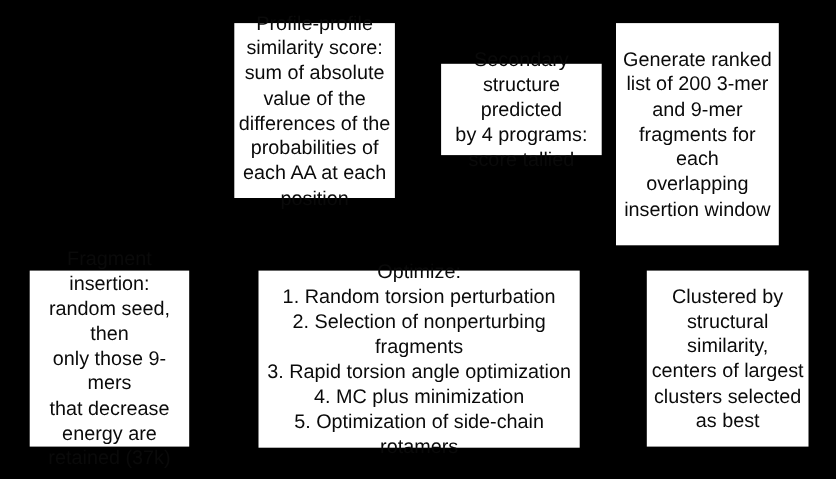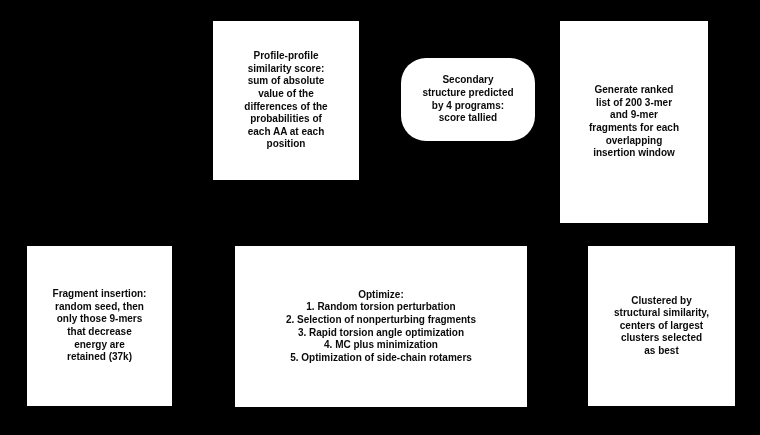--- a/index.html
+++ b/index.html
@@ -21,28 +21,27 @@
     color: #0a0a0a;
     display: flex;
     align-items: center;
     justify-content: center;
     text-align: center;
     box-sizing: border-box;
     padding: 6px 4px;
   }
   .flow-box .box-text {
     white-space: pre-line;
-    font-size: 10px;
+    font-size: 18px;
     line-height: 1.26;
-    font-weight: bold;
   }
   
   .pos-seq-profile        { left: 26px;  top: 59px;  width: 146px; height: 82px;  }
   .pos-profile-similarity { left: 213px; top: 21px;  width: 146px; height: 159px; }
-  .pos-secondary-struct   { left: 401px; top: 58px;  width: 134px; height: 83px; border-radius: 25px;  }
+  .pos-secondary-struct   { left: 401px; top: 58px;  width: 146px; height: 83px;  }
   .pos-fragment-list      { left: 560px; top: 21px;  width: 148px; height: 202px; align-items: center; }
   .pos-fragment-insertion { left: 27px;  top: 246px; width: 145px; height: 160px; }
   .pos-optimize           { left: 235px; top: 246px; width: 292px; height: 161px; }
   .pos-clustering         { left: 588px; top: 246px; width: 147px; height: 160px; }
 </style>
 </head>
 <body>
 
 <div class="canvas">
 

